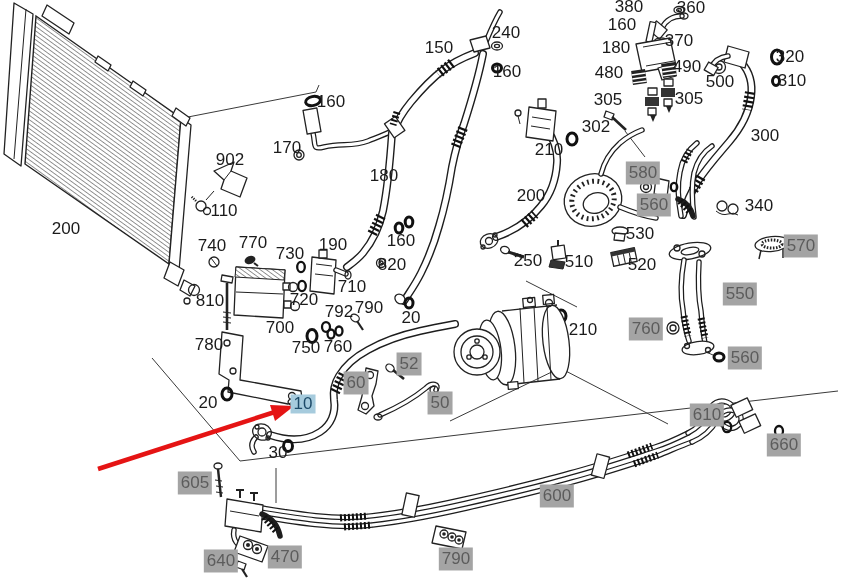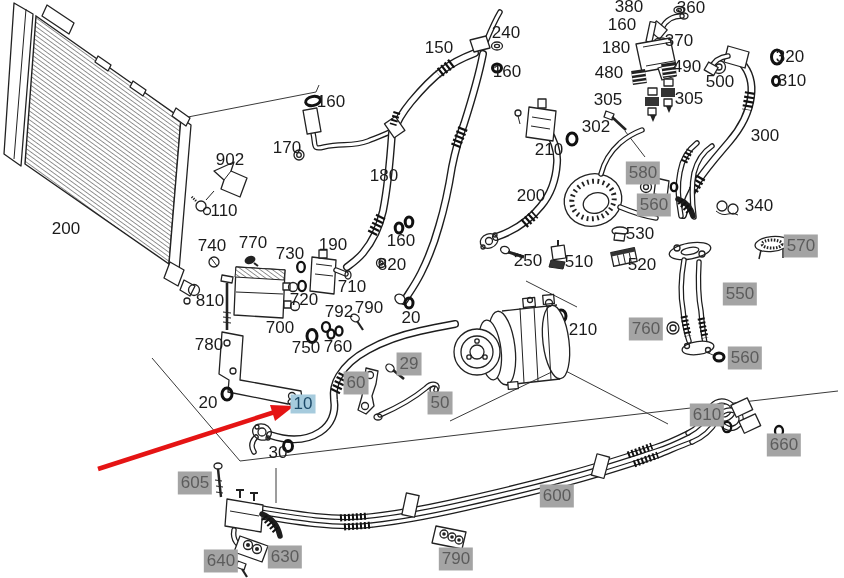--- a/index.html
+++ b/index.html
@@ -477,25 +477,25 @@
   <div class="lbl" style="left:720px;top:82px">500</div>
   <div class="lbl" style="left:790px;top:57px">320</div>
   <div class="lbl" style="left:792px;top:81px">310</div>
   <div class="lbl" style="left:765px;top:136px">300</div>
   <div class="lbl gray" style="left:643px;top:173px">580</div>
   <div class="lbl gray" style="left:654px;top:205px">560</div>
   <div class="lbl gray" style="left:801px;top:246px">570</div>
   <div class="lbl gray" style="left:740px;top:294px">550</div>
   <div class="lbl gray" style="left:646px;top:329px">760</div>
   <div class="lbl gray" style="left:745px;top:358px">560</div>
-  <div class="lbl gray" style="left:409px;top:364px">29</div>
+  <div class="lbl gray" style="left:409px;top:364px">52</div>
   <div class="lbl gray" style="left:356px;top:383px">60</div>
   <div class="lbl gray" style="left:440px;top:403px">50</div>
   <div class="lbl gray" style="left:195px;top:483px">605</div>
   <div class="lbl gray" style="left:221px;top:561px">640</div>
-  <div class="lbl gray" style="left:285px;top:557px">630</div>
+  <div class="lbl gray" style="left:285px;top:557px">470</div>
   <div class="lbl gray" style="left:456px;top:559px">790</div>
   <div class="lbl gray" style="left:557px;top:496px">600</div>
   <div class="lbl gray" style="left:707px;top:415px">610</div>
   <div class="lbl gray" style="left:784px;top:445px">660</div>
   <div class="lbl blue" style="left:303px;top:404px">10</div>
 </div>
 </div>
 
 </body></html>

